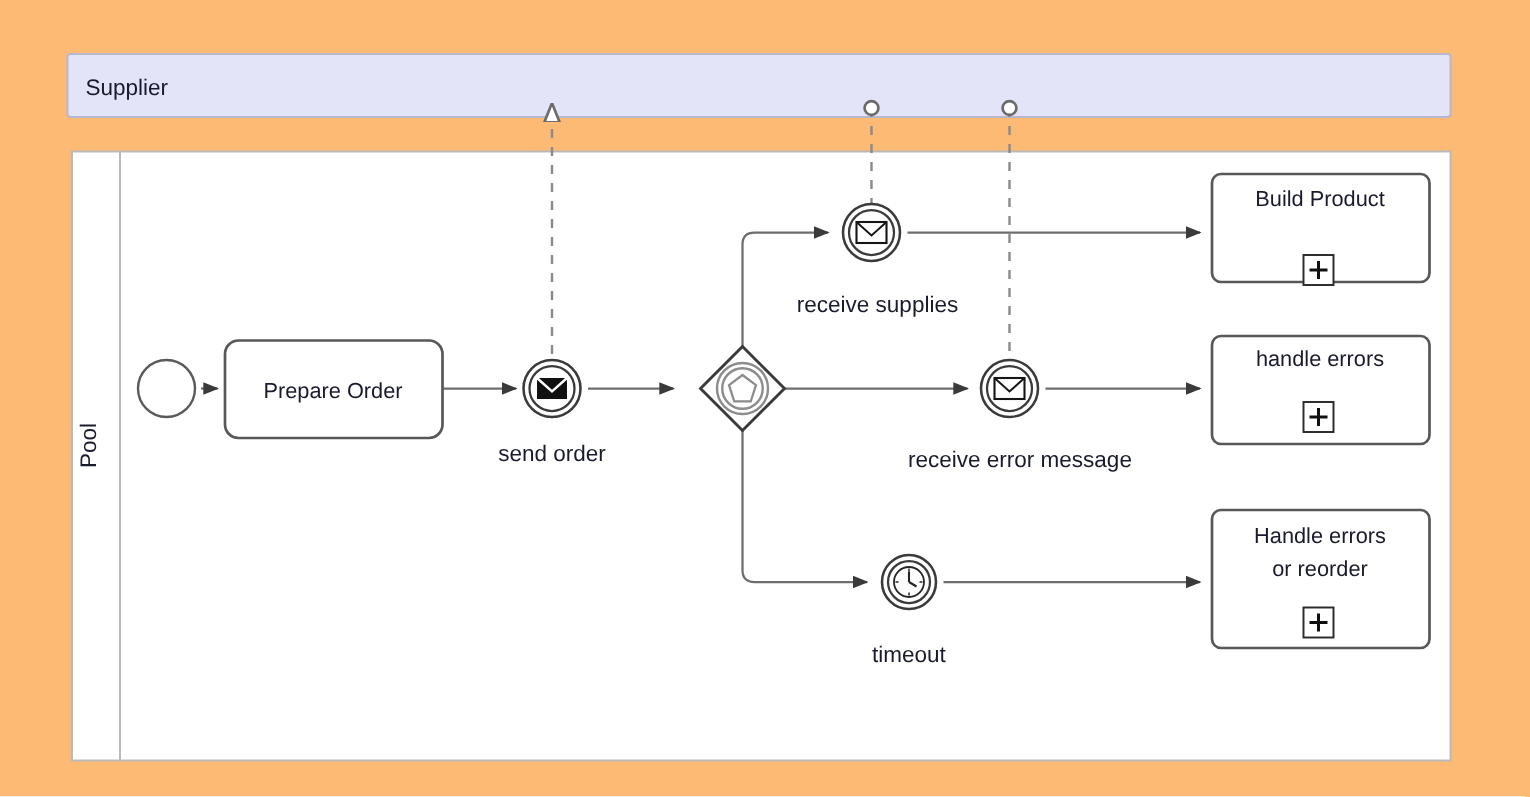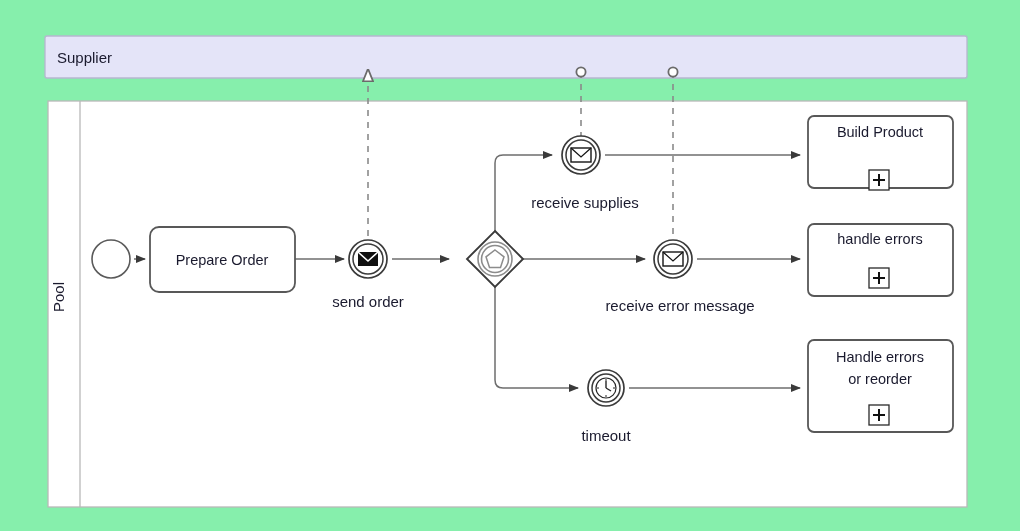--- a/index.html
+++ b/index.html
@@ -1,18 +1,18 @@
 <!DOCTYPE html>
 <html><head>
 <meta charset="utf-8">
 <style>
   html,body{margin:0;padding:0;background:#ffffff;}
   body{width:1020px;height:531px;overflow:hidden;
        font-family:"Liberation Sans","DejaVu Sans",sans-serif;}
-  #canvas{position:relative;width:1020px;height:531px;background:#86efac;}
+  #canvas{position:relative;width:1020px;height:531px;background:#fdba74;}
   svg#diagram{position:absolute;left:0;top:0;width:1020px;height:531px;}
   .lbl{font-family:"Liberation Sans","DejaVu Sans",sans-serif;font-size:15px;fill:#1a1a2e;}
   .lbl-pool{font-family:"Liberation Sans","DejaVu Sans",sans-serif;font-size:15px;fill:#1a1a2e;}
   .lbl-task{font-family:"Liberation Sans","DejaVu Sans",sans-serif;font-size:14.5px;fill:#1a1a2e;}
 </style>
 </head>
 <body>
 
 <div id="canvas">
 

